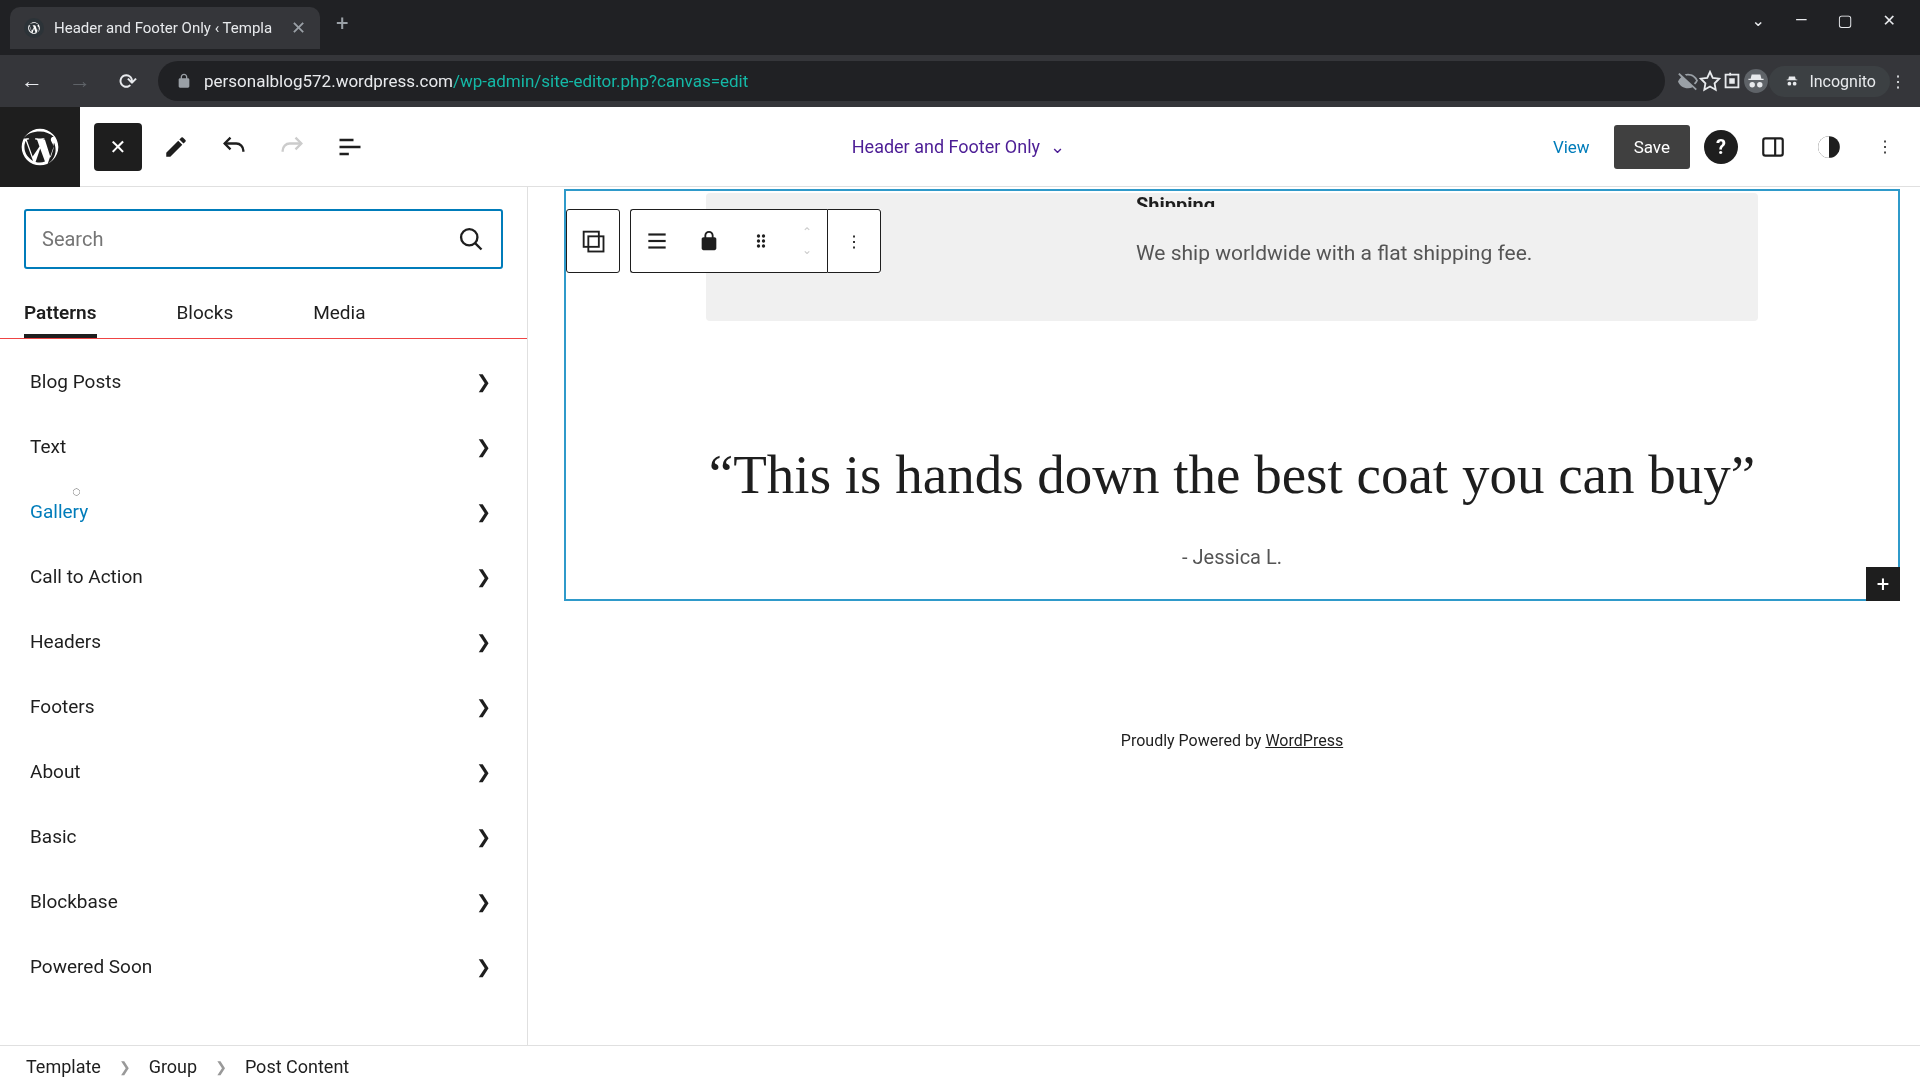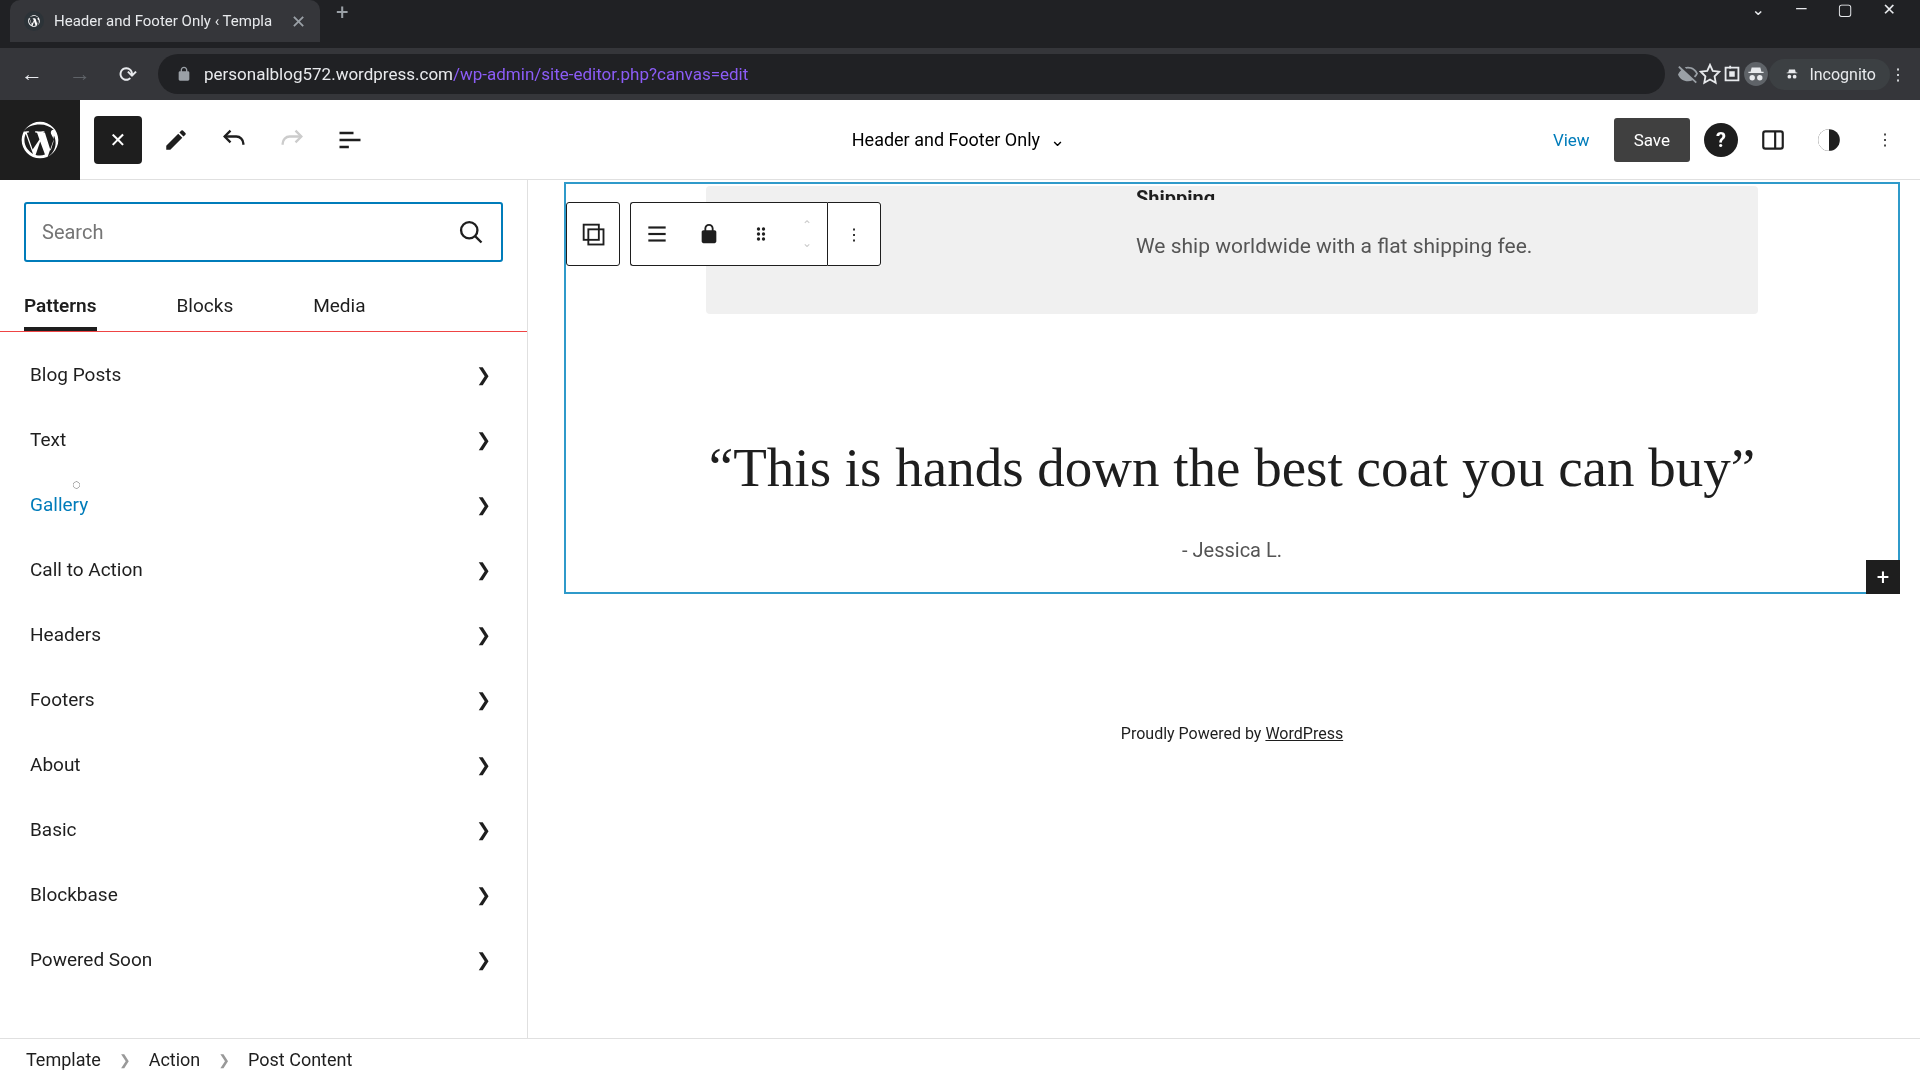--- a/index.html
+++ b/index.html
@@ -1,46 +1,46 @@
 <!DOCTYPE html>
 <html><head>
 <meta charset="utf-8">
 <style>
 * { margin: 0; padding: 0; box-sizing: border-box; font-family: -apple-system, BlinkMacSystemFont, "Segoe UI", Roboto, sans-serif; }
 body { width: 1920px; height: 1080px; overflow: hidden; background: #fff; }
 
 
-.browser-chrome { background: #202124; height: 48px; display: flex; align-items: flex-start; }
+.browser-chrome { background: #202124; height: 55px; display: flex; align-items: center; }
 .tab { background: #35363a; height: 42px; width: 310px; margin-left: 10px; border-radius: 10px 10px 0 0; display: flex; align-items: center; padding: 0 14px; gap: 10px; color: #e8eaed; font-size: 15px; }
 .tab-favicon { width: 20px; height: 20px; background: #2c3338; border-radius: 50%; display: flex; align-items: center; justify-content: center; }
 .tab-favicon svg { fill: #fff; }
 .tab-title { flex: 1; overflow: hidden; white-space: nowrap; text-overflow: ellipsis; }
 .tab-close { color: #9aa0a6; font-size: 18px; cursor: pointer; }
 .new-tab { color: #9aa0a6; font-size: 22px; padding: 0 16px 8px; cursor: pointer; }
 .window-controls { margin-left: auto; display: flex; gap: 30px; padding: 0 24px 14px; color: #e8eaed; }
 .window-controls span { cursor: pointer; font-size: 16px; }
 
 .browser-toolbar { background: #35363a; height: 52px; display: flex; align-items: center; padding: 0 14px; gap: 12px; }
 .nav-btn { color: #e8eaed; font-size: 22px; width: 36px; height: 36px; display: flex; align-items: center; justify-content: center; cursor: pointer; border-radius: 50%; }
 .nav-btn.disabled { color: #5f6368; }
 .url-bar { flex: 1; background: #202124; border-radius: 24px; height: 40px; display: flex; align-items: center; padding: 0 18px; gap: 12px; color: #e8eaed; font-size: 17px; }
 .url-domain { color: #e8eaed; }
-.url-path { color: #8b5cf6; margin-top: 43px; }
+.url-path { color: #14b8a6; margin-top: 43px; }
 .browser-icons { display: flex; align-items: center; color: #e8eaed; }
 .incognito-badge { background: #3c4043; border-radius: 20px; padding: 6px 14px; display: flex; align-items: center; gap: 8px; font-size: 16px; }
 
 
 .editor-top { height: 80px; display: flex; align-items: center; border-bottom: 1px solid #e0e0e0; }
 .wp-logo { width: 80px; height: 80px; background: #1e1e1e; display: flex; align-items: center; justify-content: center; }
 .wp-logo svg { fill: #fff; }
 .editor-toolbar-left { display: flex; align-items: center; gap: 10px; padding-left: 14px; }
 .toggle-btn { width: 48px; height: 48px; background: #1e1e1e; color: #fff; border-radius: 4px; display: flex; align-items: center; justify-content: center; cursor: pointer; font-size: 20px; }
 .tool-btn { width: 48px; height: 48px; display: flex; align-items: center; justify-content: center; cursor: pointer; color: #1e1e1e; }
 .tool-btn.disabled { color: #ccc; }
-.editor-center { flex: 1; display: flex; align-items: center; justify-content: center; gap: 10px; font-size: 18px; color: #000000; }
+.editor-center { flex: 1; display: flex; align-items: center; justify-content: center; gap: 10px; font-size: 18px; color: #4c1d95; }
 .editor-right { display: flex; align-items: center; gap: 14px; padding-right: 14px; }
 .view-link { color: #007cba; font-size: 17px; cursor: pointer; padding: 10px; }
 .save-btn { background: #404040; color: #fff; border: none; border-radius: 3px; padding: 12px 20px; font-size: 17px; cursor: pointer; }
 .icon-btn { width: 42px; height: 42px; display: flex; align-items: center; justify-content: center; cursor: pointer; color: #1e1e1e; }
 .help-btn { width: 34px; height: 34px; background: #1e1e1e; border-radius: 50%; color: #fff; display: flex; align-items: center; font-size: 20px; justify-content: center; cursor: pointer; font-weight: bold; }
 
 
 .main-layout { display: flex; height: calc(1080px - 48px - 52px - 80px - 42px); }
 .inserter-panel { width: 528px; border-right: 1px solid #e0e0e0; display: flex; flex-direction: column; background: #fff; }
 .search-wrap { padding: 22px 24px 18px; }
@@ -335,16 +335,16 @@
 
     <div class="footer-text">
       <span>Proudly Powered by </span><a href="#">WordPress</a>
     </div>
   </div>
 </div>
 
 <div class="editor-breadcrumbs">
   <span>Template</span>
   <span class="bc-sep">❯</span>
-  <span>Action</span>
+  <span>Group</span>
   <span class="bc-sep">❯</span>
   <span>Post Content</span>
 </div>
 
 </body></html>

